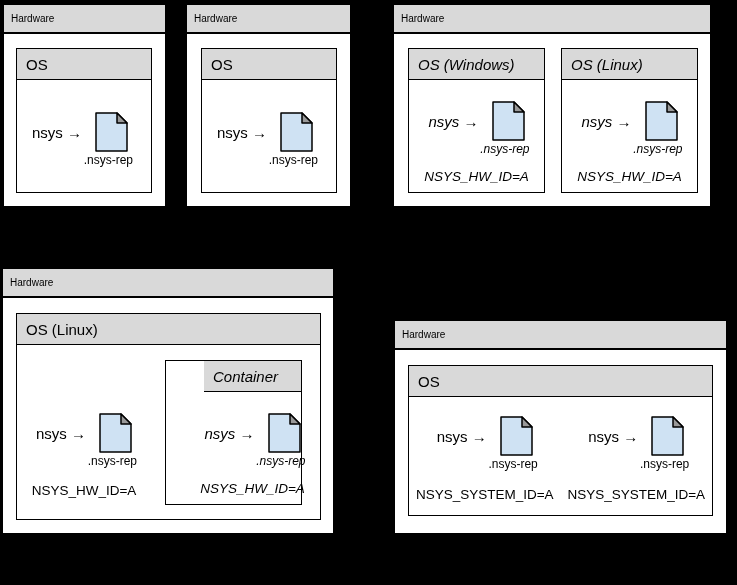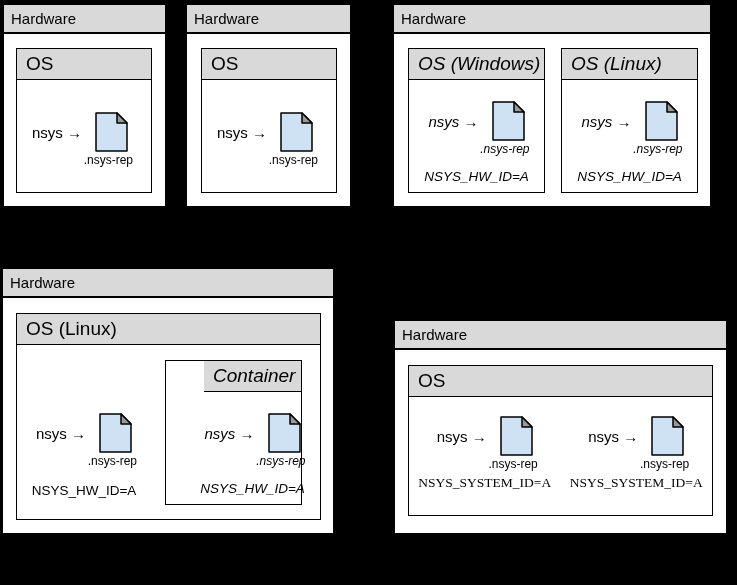--- a/index.html
+++ b/index.html
@@ -10,27 +10,27 @@
   }
   .hw{position:absolute;background:#ffffff;border:2px solid #000000;box-sizing:border-box;}
   #d1{left:2px;top:3px;width:165px;height:205px;}
   #d2{left:185px;top:3px;width:167px;height:205px;}
   #d3{left:392px;top:3px;width:320px;height:205px;}
   #d4{left:1px;top:267px;width:334px;height:268px;display:flex;flex-direction:column;}
   #d5{left:393px;top:319px;width:335px;height:216px;display:flex;flex-direction:column;}
 
   .hw-header{
     height:29px;background:#d9d9d9;border-bottom:2px solid #000000;
-    display:flex;align-items:center;padding-left:7px;font-size:15px;
+    display:flex;align-items:center;padding-left:7px;font-size:10px;
     box-sizing:border-box;flex:0 0 auto;
   }
   .inner{background:#ffffff;border:1.5px solid #000000;box-sizing:border-box;display:flex;flex-direction:column;}
   .inner-header{
     height:31px;background:#d9d9d9;border-bottom:1.5px solid #000000;
-    display:flex;align-items:center;padding-left:9px;font-size:19px;
+    display:flex;align-items:center;padding-left:9px;font-size:15px;
     box-sizing:border-box;flex:0 0 auto;
   }
 
   
   .os-sm{width:136px;height:145px;margin:14px 0 0 12px;}
   #d2 .os-sm{margin-left:14px;}
   .os-sm-content{flex:1;display:flex;padding:32px 0 0 15px;}
 
   
   .os-env{width:137px;height:145px;font-style:italic;}
@@ -46,21 +46,21 @@
   .host-col{width:134px;display:flex;flex-direction:column;align-items:center;}
   .host-col .nsys-group{margin-top:68px;}
   .host-col .env-label{margin-top:30px;}
   .container-box{width:137px;height:145px;margin-top:15px;margin-left:14px;padding-left:38px;}
 
   
   .os-lg5{width:305px;height:151px;margin:15px 0 0 13px;}
   .d5-os-content{flex:1;display:flex;}
   .instance-col{width:50%;display:flex;flex-direction:column;align-items:center;}
   .instance-col .nsys-group{margin-top:19px;}
-  .instance-col .env-label{margin-top:auto;margin-bottom:24px;font-family:Liberation Serif, serif;}
+  .instance-col .env-label{margin-top:auto;margin-bottom:13px;}
 
   
   .nsys-group{display:flex;align-items:center;gap:13px;height:40px;flex:0 0 auto;}
   .nsys-label{font-size:15px;white-space:nowrap;}
   .file{position:relative;width:33px;height:40px;flex:0 0 auto;}
   .file svg{display:block;}
   .file-label{
     position:absolute;top:41px;right:-5px;
     font-size:12px;white-space:nowrap;
   }

